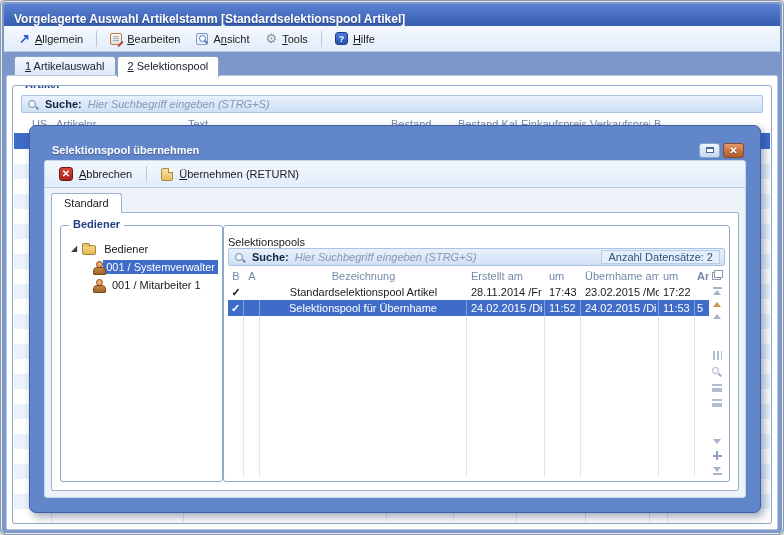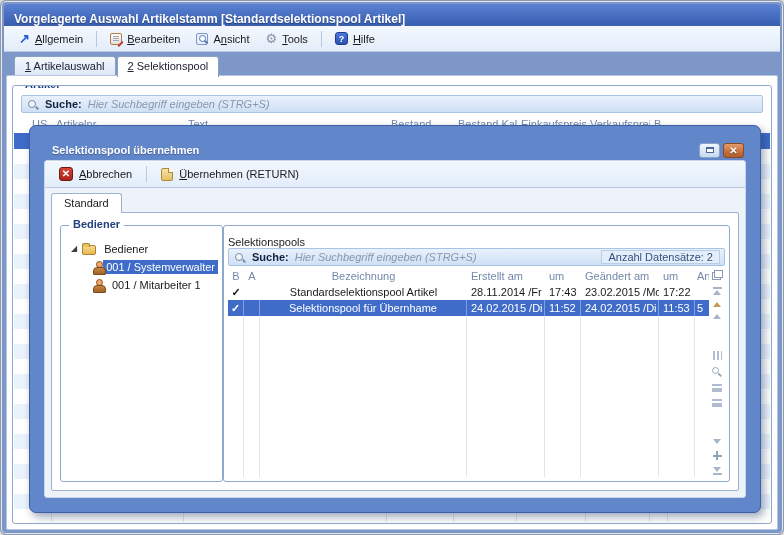--- a/index.html
+++ b/index.html
@@ -131,21 +131,21 @@
   .ph{ color:#7388aa; }
   .pc-b{width:16px; text-align:center; padding:0!important;} .pc-a{width:16px; text-align:center; padding:0!important;}
   .pc-bez{flex:1;text-align:center;} .pc-e{width:78px;} .pc-u1{width:36px;} .pc-g{width:78px;} .pc-u2{width:36px;} .pc-an{width:14px; padding:0 0 0 2px!important;}
   .prow.selected{ background:#3f6cc8; color:#fff; }
   .prow.selected>div{ border-right:1px solid rgba(255,255,255,.35); height:100%; line-height:16px; }
   .pgrid{ flex:1; position:relative; display:flex; }
   .pgrid>div{ border-right:1px solid rgba(190,205,228,.5); }
   .chooser-icon{ position:relative; width:11px; height:10px; flex:none; }
   .chooser-icon::before{ content:""; position:absolute; left:0; bottom:0; width:7px; height:6px; border:1px solid #8a9ab4; background:#fff; }
   .chooser-icon::after{ content:""; position:absolute; right:0; top:0; width:7px; height:6px; border:1px solid #8a9ab4; background:#fff; }
-  .ph-an{ display:flex; align-items:flex-end; gap:3px; }
+  .ph-an{ display:flex; align-items:flex-end; gap:3px;font-weight:bold; }
 
   
   .navstrip{ width:16px; flex:none; display:flex; flex-direction:column; align-items:center; padding:18px 0 2px; gap:7px; }
   .nav-spacer{ flex:1; }
   .tri{ width:0; height:0; border-left:4px solid transparent; border-right:4px solid transparent; }
   .tri.up{ border-bottom:5px solid #a8b4c8; }
   .tri.down{ border-top:5px solid #a8b4c8; }
   .tri.tan{ border-bottom-color:#c89858; }
   .edge{ display:flex; flex-direction:column; align-items:center; gap:1px; }
   .edge .bar{ width:9px; height:2px; background:#a8b4c8; }
@@ -312,21 +312,21 @@
             </div>
 
             <div style="display:flex; flex:1; overflow:hidden">
               <div class="ptable">
                 <div class="prow ph">
                   <div class="pc-b">B</div>
                   <div class="pc-a">A</div>
                   <div class="pc-bez">Bezeichnung</div>
                   <div class="pc-e">Erstellt am</div>
                   <div class="pc-u1">um</div>
-                  <div class="pc-g">Geändert am</div>
+                  <div class="pc-g">Übernhame am</div>
                   <div class="pc-u2">um</div>
                   <div class="pc-an ph-an">
                     <span>An</span>
                   </div>
                 </div>
 
                 <div class="prow">
                   <div class="pc-b check">✓</div>
                   <div class="pc-a"></div>
                   <div class="pc-bez">Standardselektionspool Artikel</div>

